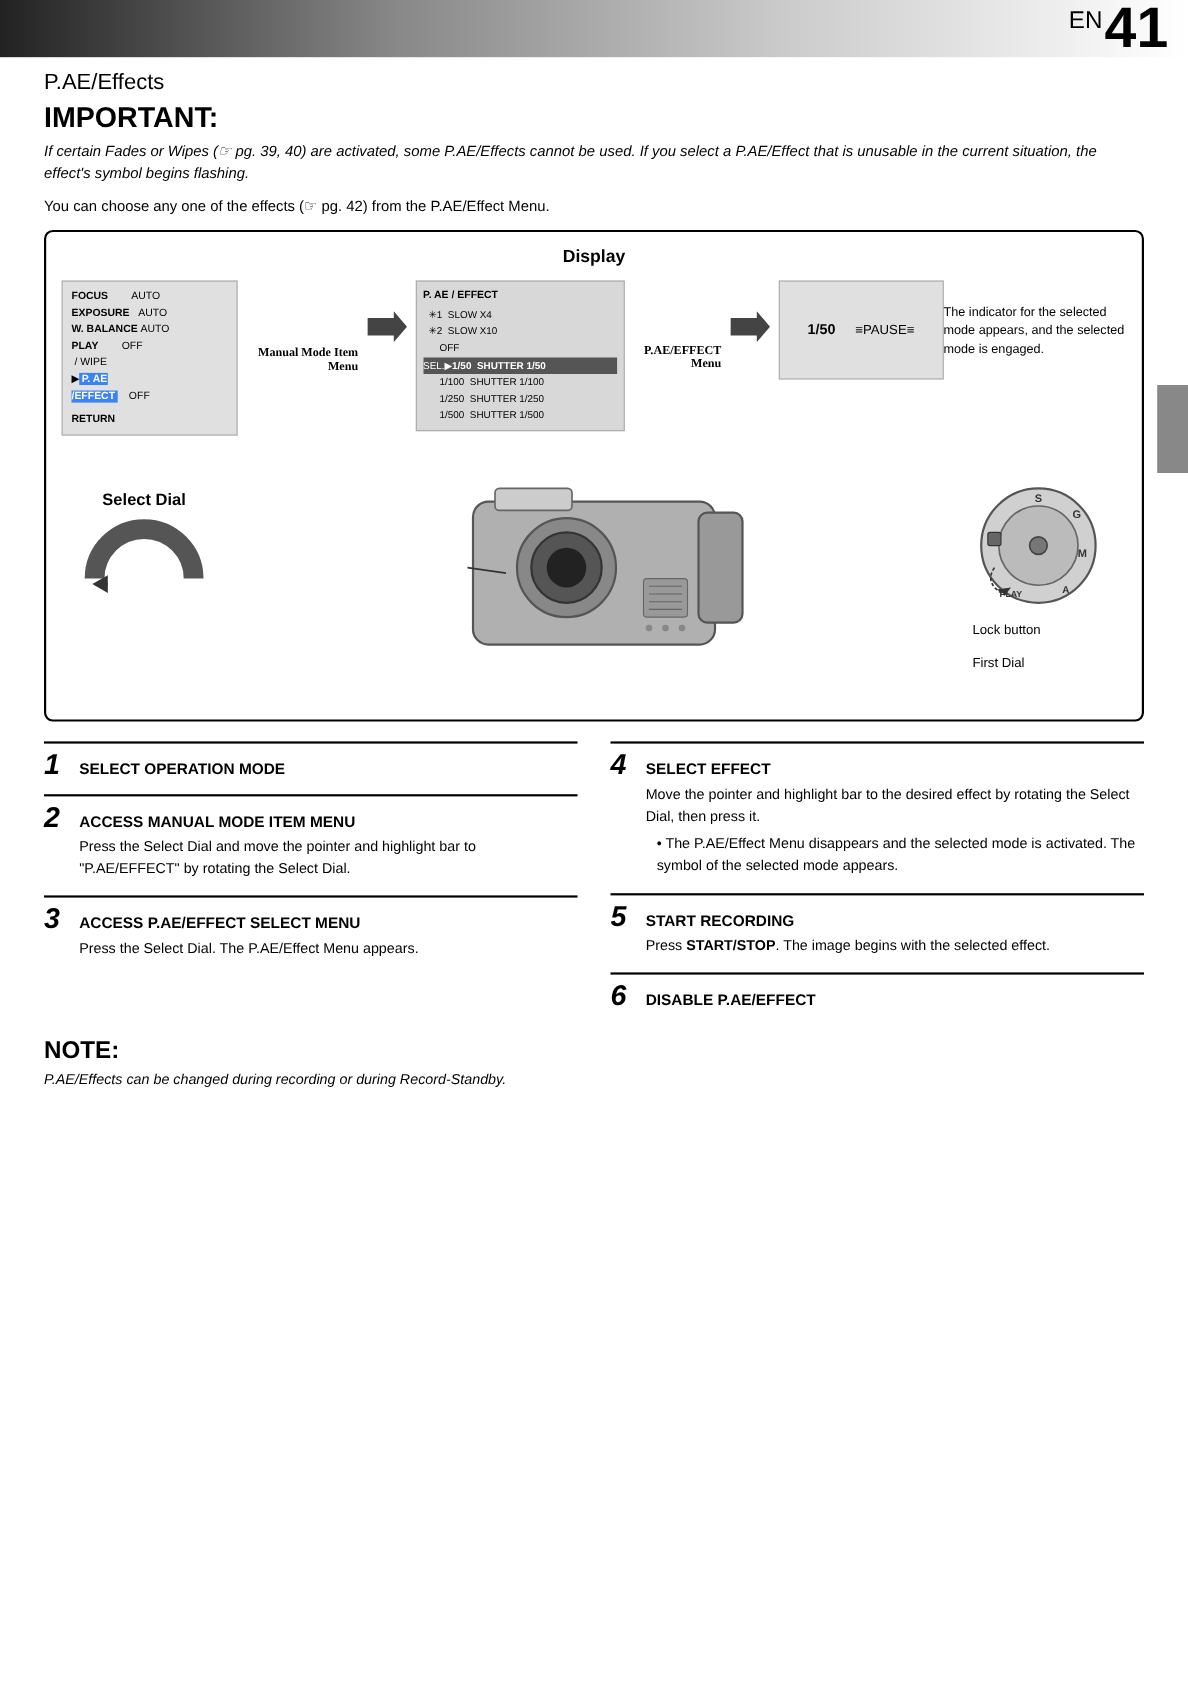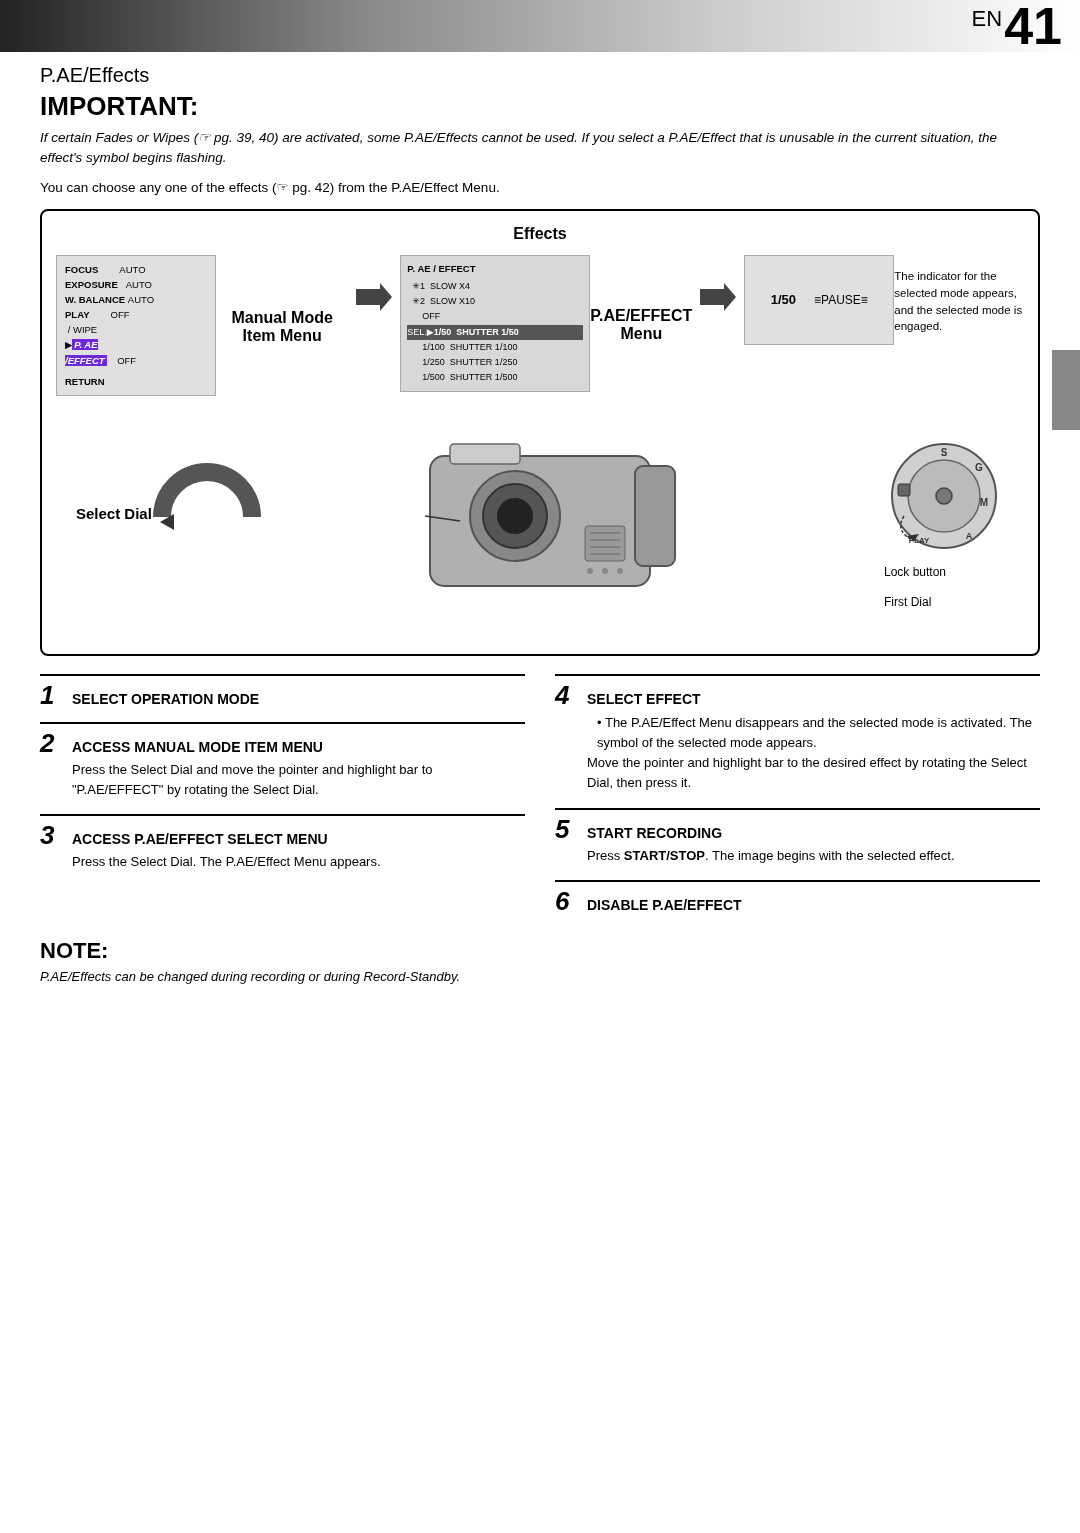--- a/index.html
+++ b/index.html
@@ -89,24 +89,25 @@
       justify-content: space-between;
     }
     .screen-inner {
       font-size: 9.5px;
       line-height: 1.6;
     }
     .screen-inner .label {
       font-weight: bold;
     }
     .screen-label {
-      font-size: 16px;
-      font-weight: bold;
-      text-align: center;
+      font-size: 11px;
+      font-weight: bold;
+      text-align: right;
       margin-top: 4px;
+      font-family: Liberation Serif, serif;
     }
     .screen-description {
       font-size: 11.5px;
       max-width: 180px;
       line-height: 1.45;
       margin-top: 4px;
     }
     .screen3 {
       border: 1px solid #aaa;
       background: #e0e0e0;
@@ -264,33 +265,33 @@
 <div class="side-tab"></div>
 
 <div class="main-content">
 
   <div class="section-title">P.AE/Effects</div>
   <div class="important-title">IMPORTANT:</div>
   <div class="important-text">If certain Fades or Wipes (☞ pg. 39, 40) are activated, some P.AE/Effects cannot be used. If you select a P.AE/Effect that is unusable in the current situation, the effect's symbol begins flashing.</div>
   <div class="intro-text">You can choose any one of the effects (☞ pg. 42) from the P.AE/Effect Menu.</div>
 
   <div class="display-box">
-    <div class="display-title">Effects</div>
+    <div class="display-title">Display</div>
 
     <div class="screens-wrapper">
 
       <div class="screen-col">
         <div class="display-screen">
           <div class="screen-inner">
             <div><span class="label">FOCUS</span>&nbsp;&nbsp;&nbsp;&nbsp;&nbsp;&nbsp;&nbsp;&nbsp;AUTO</div>
             <div><span class="label">EXPOSURE</span>&nbsp;&nbsp;&nbsp;AUTO</div>
             <div><span class="label">W. BALANCE</span>&nbsp;AUTO</div>
             <div><span class="label">PLAY</span>&nbsp;&nbsp;&nbsp;&nbsp;&nbsp;&nbsp;&nbsp;&nbsp;OFF</div>
             <div>&nbsp;/ WIPE</div>
-            <div>▶<span class="label" style="background:#6d28d9;color:#fff;padding:0 2px;font-style:italic;">P. AE<br>/EFFECT</span>&nbsp;&nbsp;&nbsp;&nbsp;OFF</div>
+            <div>▶<span class="label" style="background:#3b82f6;color:#fff;padding:0 2px;">P. AE<br>/EFFECT</span>&nbsp;&nbsp;&nbsp;&nbsp;OFF</div>
             <div style="margin-top:6px;"><span class="label">RETURN</span></div>
           </div>
         </div>
         <div class="screen-label">Manual Mode Item Menu</div>
       </div>
 
       <div style="display:flex;align-items:center;margin: 0 8px;margin-top:28px;">
         <svg width="36" height="28" viewBox="0 0 36 28">
             <polygon points="0,6 24,6 24,0 36,14 24,28 24,22 0,22" fill="#444"></polygon>
           </svg>
@@ -326,21 +327,21 @@
           </div>
         </div>
         <div class="screen-description">The indicator for the selected mode appears, and the selected mode is engaged.</div>
       </div>
 
     </div>
 
     <div class="camera-area">
       <div class="camera-diagram">
 
-        <div style="position:absolute;left:20px;top:46px;display:flex;flex-direction:row;align-items:center;">
+        <div style="position:absolute;left:20px;top:30px;display:flex;flex-direction:column;align-items:center;">
           <div style="font-size:15px;font-weight:bold;margin-bottom:8px;">Select Dial</div>
 
           <svg width="110" height="110" viewBox="0 0 110 110">
 
             <path d="M 55 55 m -45 0 a 45 45 0 0 1 90 0" fill="none" stroke="#555" stroke-width="18"></path>
 
             <line x1="55" y1="10" x2="55" y2="3" stroke="#555" stroke-width="2"></line>
             <line x1="40" y1="14" x2="37" y2="8" stroke="#555" stroke-width="2"></line>
             <line x1="27" y1="27" x2="22" y2="22" stroke="#555" stroke-width="2"></line>
             <line x1="70" y1="14" x2="73" y2="8" stroke="#555" stroke-width="2"></line>
@@ -437,22 +438,22 @@
 
     </div>
 
     <div>
 
       <div class="step-block">
         <div class="step-header">
           <span class="step-num">4</span>
           <span class="step-title">SELECT EFFECT</span>
         </div>
+        <div class="step-body">Move the pointer and highlight bar to the desired effect by rotating the Select Dial, then press it.</div>
         <div class="step-body step-bullet">The P.AE/Effect Menu disappears and the selected mode is activated. The symbol of the selected mode appears.</div>
-        <div class="step-body">Move the pointer and highlight bar to the desired effect by rotating the Select Dial, then press it.</div>
       </div>
 
       <div class="step-block">
         <div class="step-header">
           <span class="step-num">5</span>
           <span class="step-title">START RECORDING</span>
         </div>
         <div class="step-body">Press <b>START/STOP</b>. The image begins with the selected effect.</div>
       </div>
 

